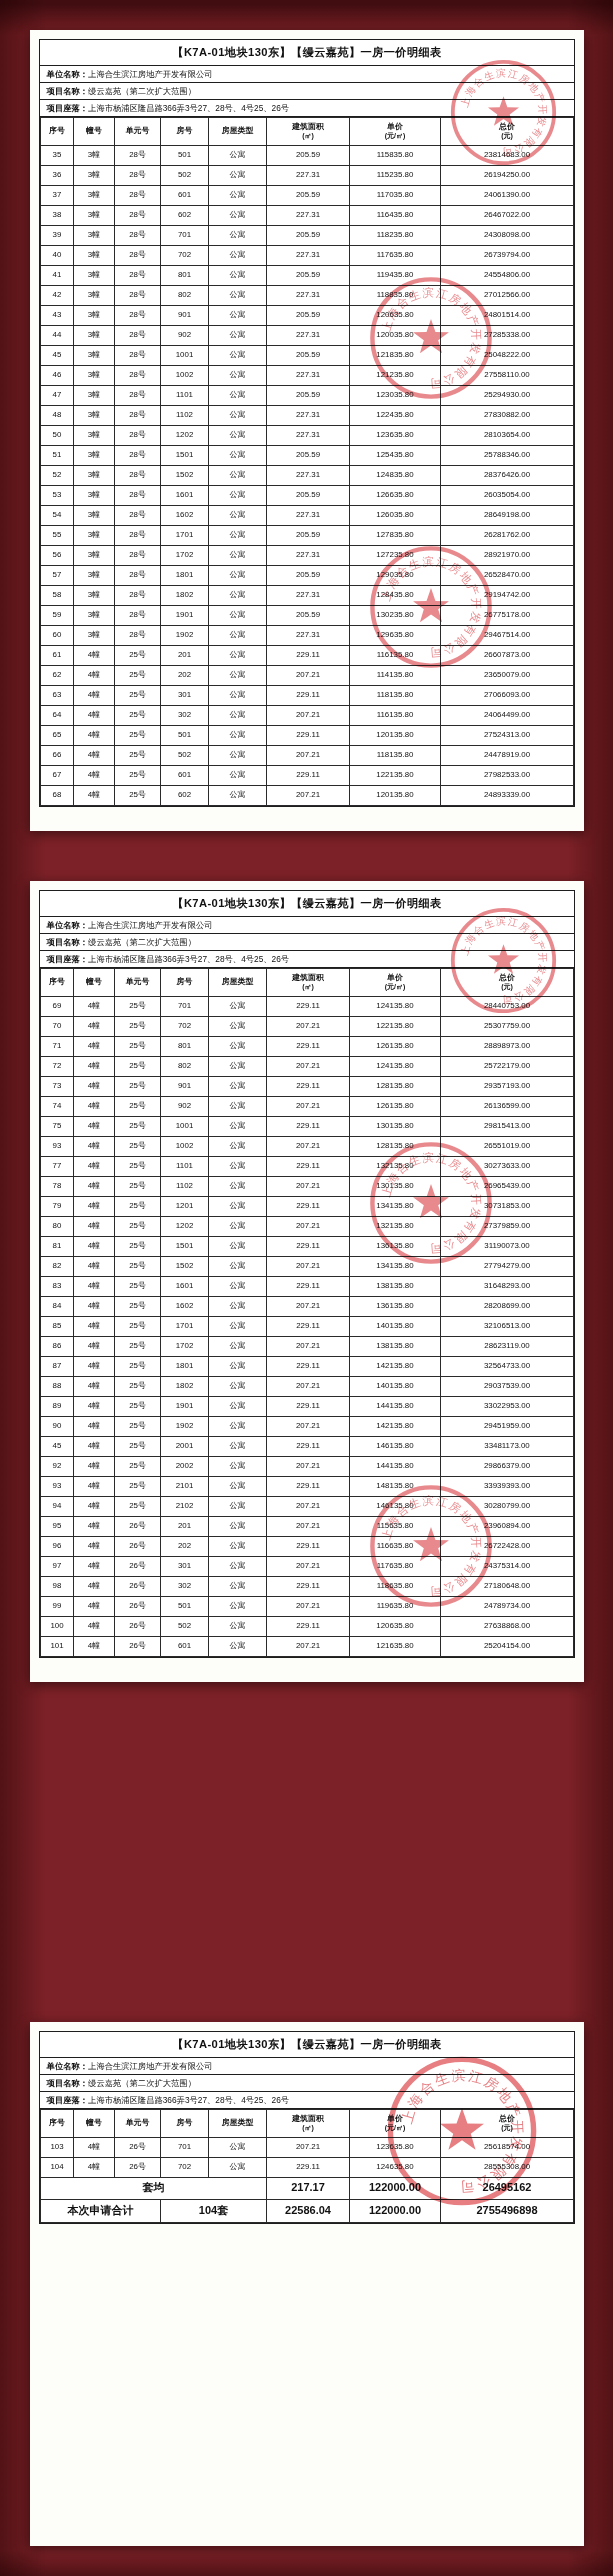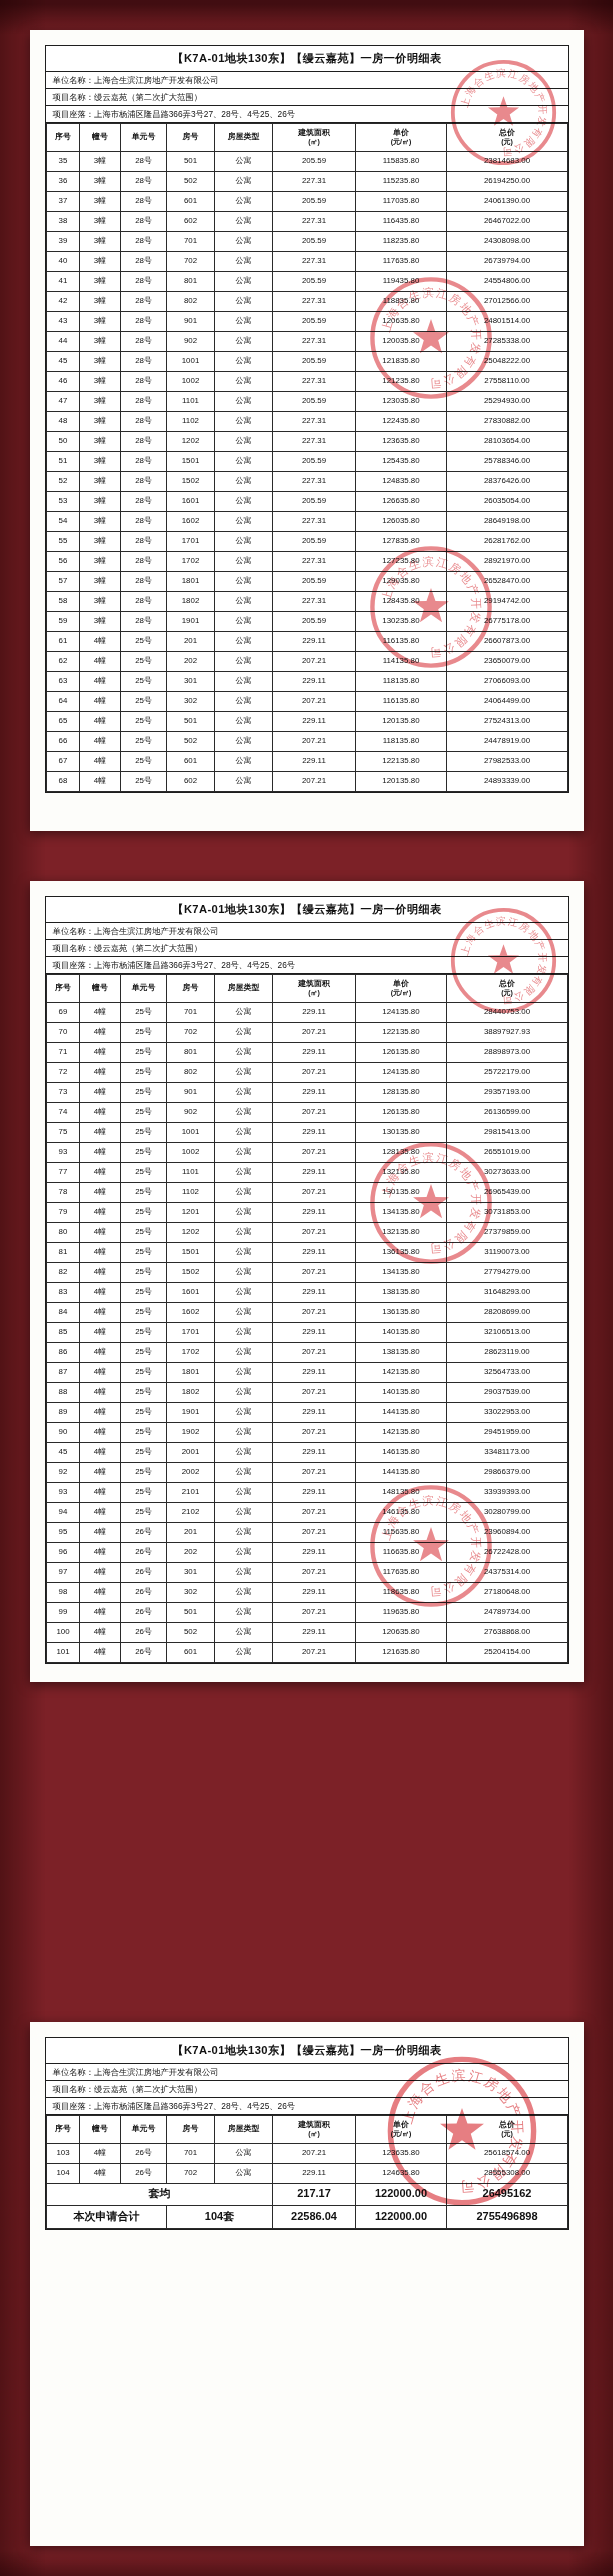--- a/index.html
+++ b/index.html
@@ -13,30 +13,30 @@
       #7c2127;
     overflow:hidden;
   }
   .page{
     position:absolute;left:30px;width:554px;background:#fdfdfa;
     box-shadow:0 3.3px 11.6px rgba(0,0,0,.55);overflow:hidden;
   }
   #page1{top:30px;height:801px;}
   #page2{top:881px;height:801px;}
   #page3{top:2022px;height:524px;}
-  .sheet{margin:15px;border:1.2px solid #1e1e1e;background:#fff;}
+  .sheet{margin:9px;border:1.2px solid #1e1e1e;background:#fff;}
   .doc-title{
     text-align:center;font-weight:bold;font-size:11.2px;color:#111;
     padding:5px 1.7px;border-bottom:0.8px solid #1e1e1e;letter-spacing:0.4px;
   }
   .info-row{
     font-size:8.3px;color:#111;padding:2.5px 6.6px;border-bottom:0.8px solid #1e1e1e;
     white-space:nowrap;overflow:hidden;
   }
-  .info-label{font-weight:normal;}
+  .info-label{font-weight:bold;}
   table{width:100%;border-collapse:collapse;table-layout:fixed;}
   col.c1{width:33px}col.c2{width:41px}col.c3{width:46px}col.c4{width:48px}
   col.c5{width:58px}col.c6{width:83px}col.c7{width:91px}
   th,td{
     border:0.8px solid #2a2a2a;text-align:center;color:#111;
     font-size:7.9px;line-height:1.08;padding:0 0.8px;overflow:hidden;white-space:nowrap;
   }
   th{font-weight:bold;height:26.5px;}
   th .sub{font-size:7px;font-weight:bold;}
   tbody td{height:19px;}
@@ -335,20 +335,30 @@
           </tr>
           <tr>
             <td>59</td>
             <td>3幢</td>
             <td>28号</td>
             <td>1901</td>
             <td>公寓</td>
             <td>205.59</td>
             <td>130235.80</td>
             <td>26775178.00</td>
+          </tr>
+          <tr>
+            <td>60</td>
+            <td>3幢</td>
+            <td>28号</td>
+            <td>1902</td>
+            <td>公寓</td>
+            <td>227.31</td>
+            <td>129635.80</td>
+            <td>29467514.00</td>
           </tr>
           <tr>
             <td>61</td>
             <td>4幢</td>
             <td>25号</td>
             <td>201</td>
             <td>公寓</td>
             <td>229.11</td>
             <td>116135.80</td>
             <td>26607873.00</td>
@@ -518,21 +528,21 @@
             <td>28440753.00</td>
           </tr>
           <tr>
             <td>70</td>
             <td>4幢</td>
             <td>25号</td>
             <td>702</td>
             <td>公寓</td>
             <td>207.21</td>
             <td>122135.80</td>
-            <td>38897927.93</td>
+            <td>25307759.00</td>
           </tr>
           <tr>
             <td>71</td>
             <td>4幢</td>
             <td>25号</td>
             <td>801</td>
             <td>公寓</td>
             <td>229.11</td>
             <td>126135.80</td>
             <td>28898973.00</td>

